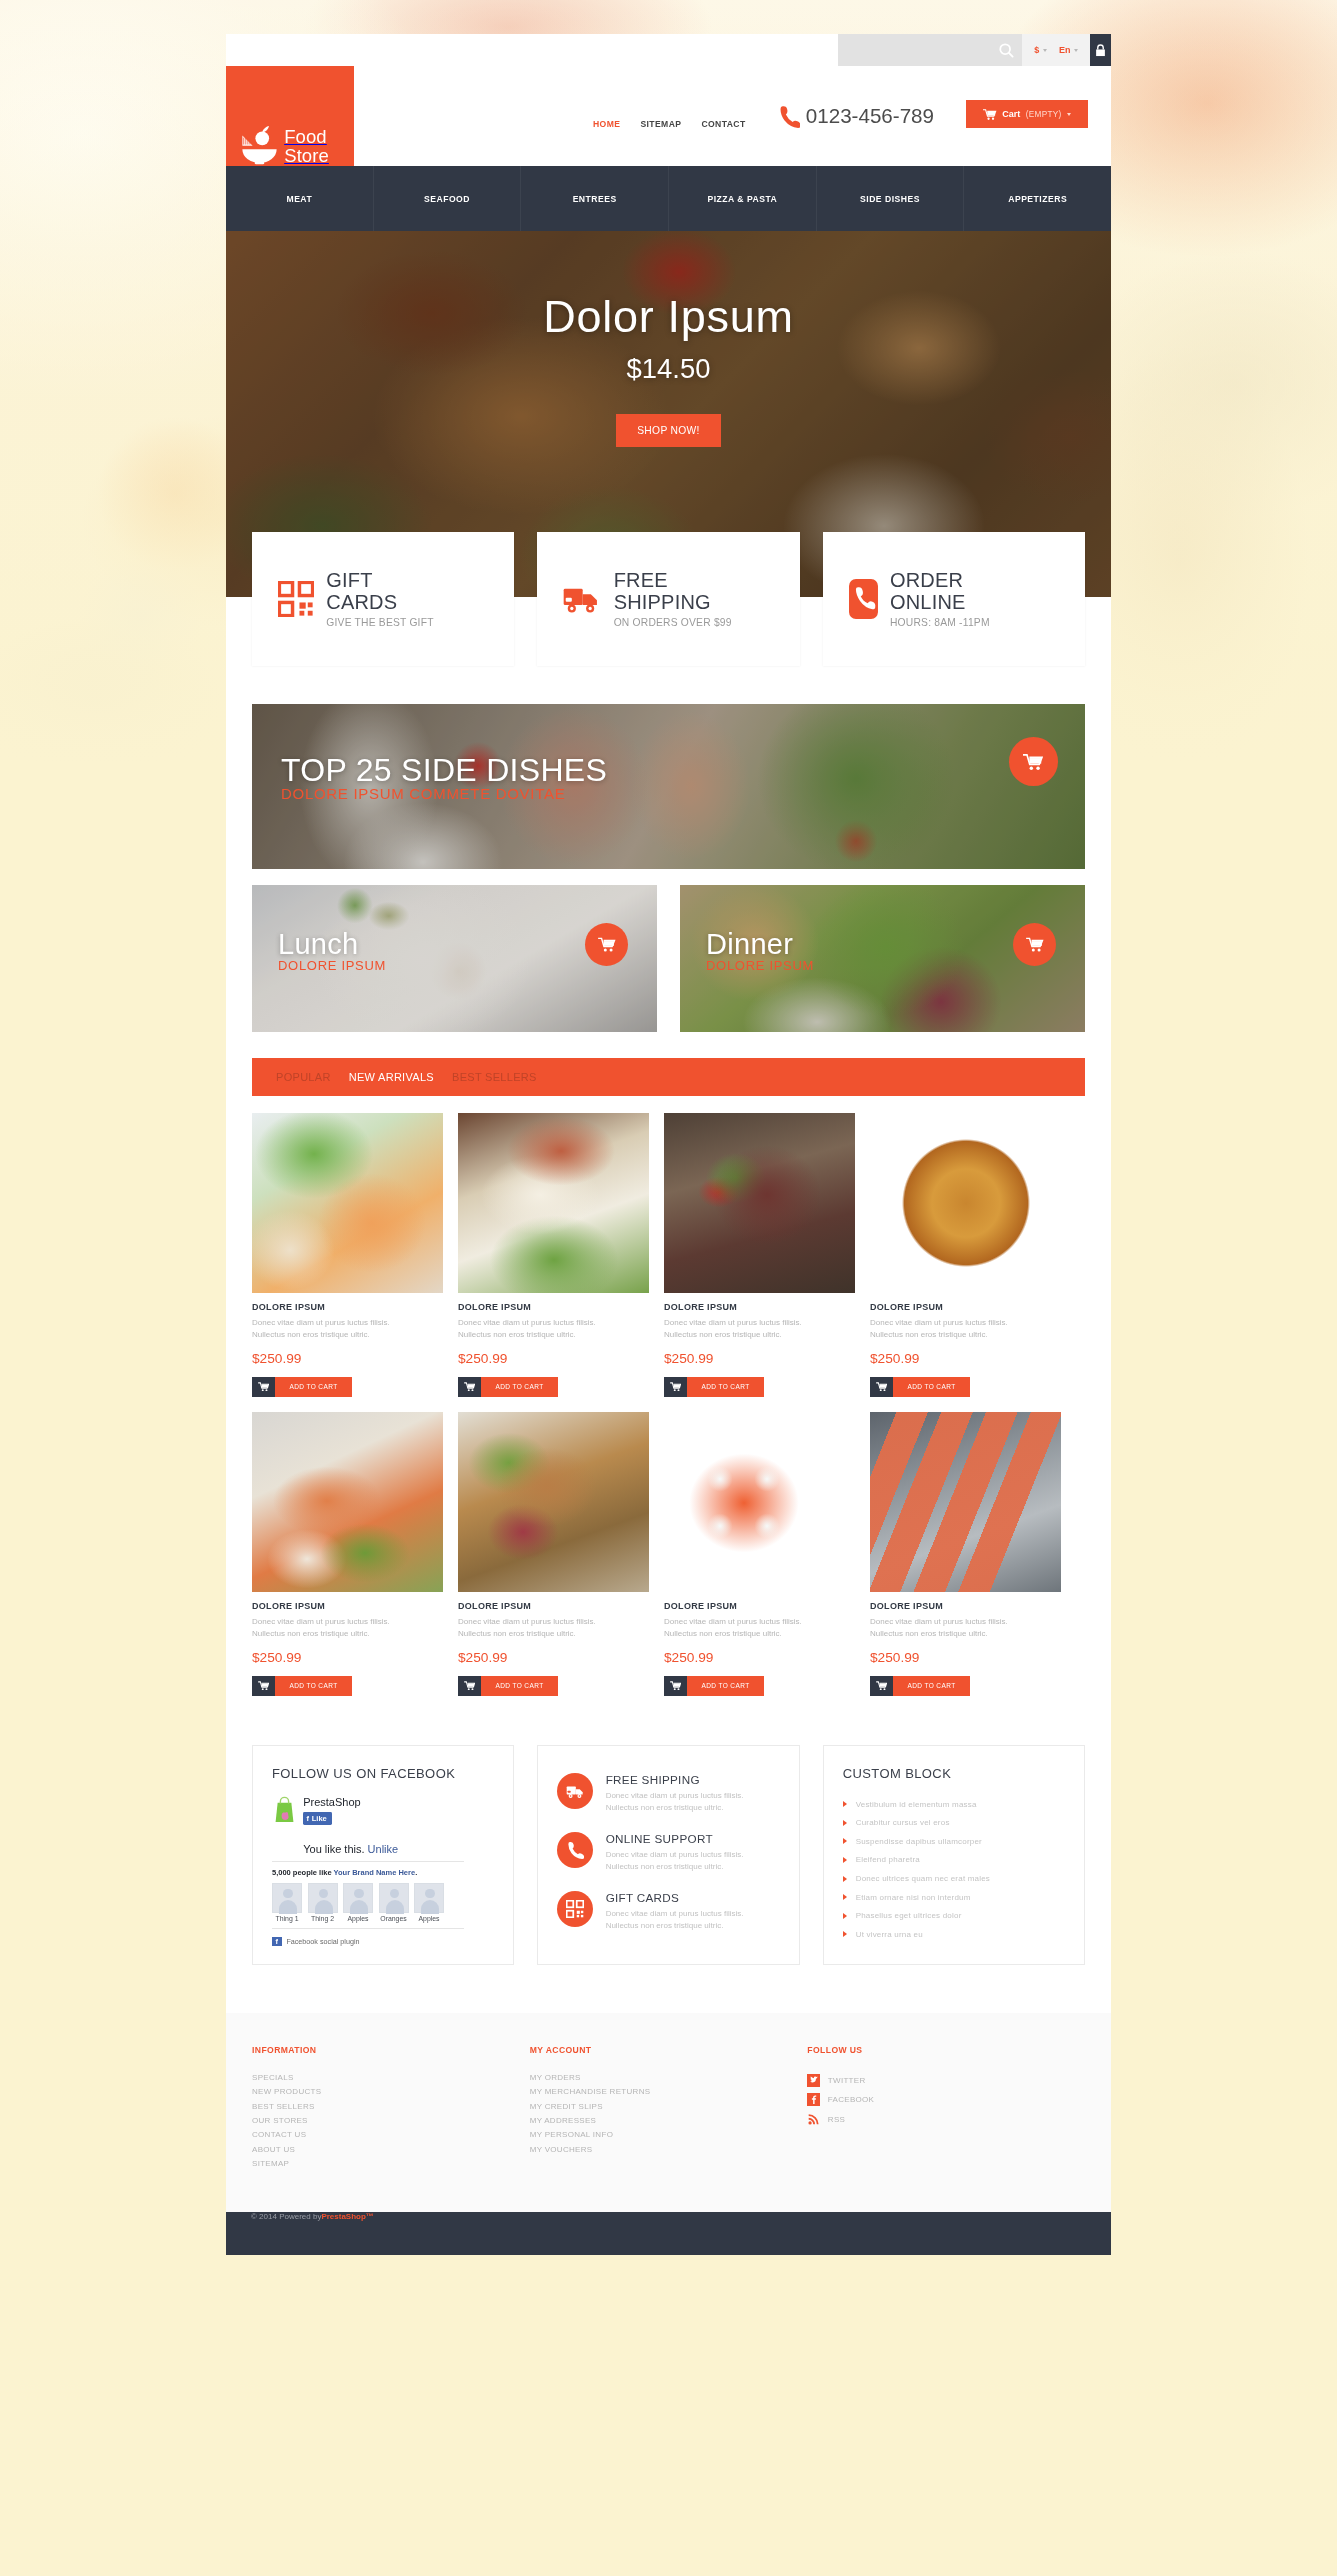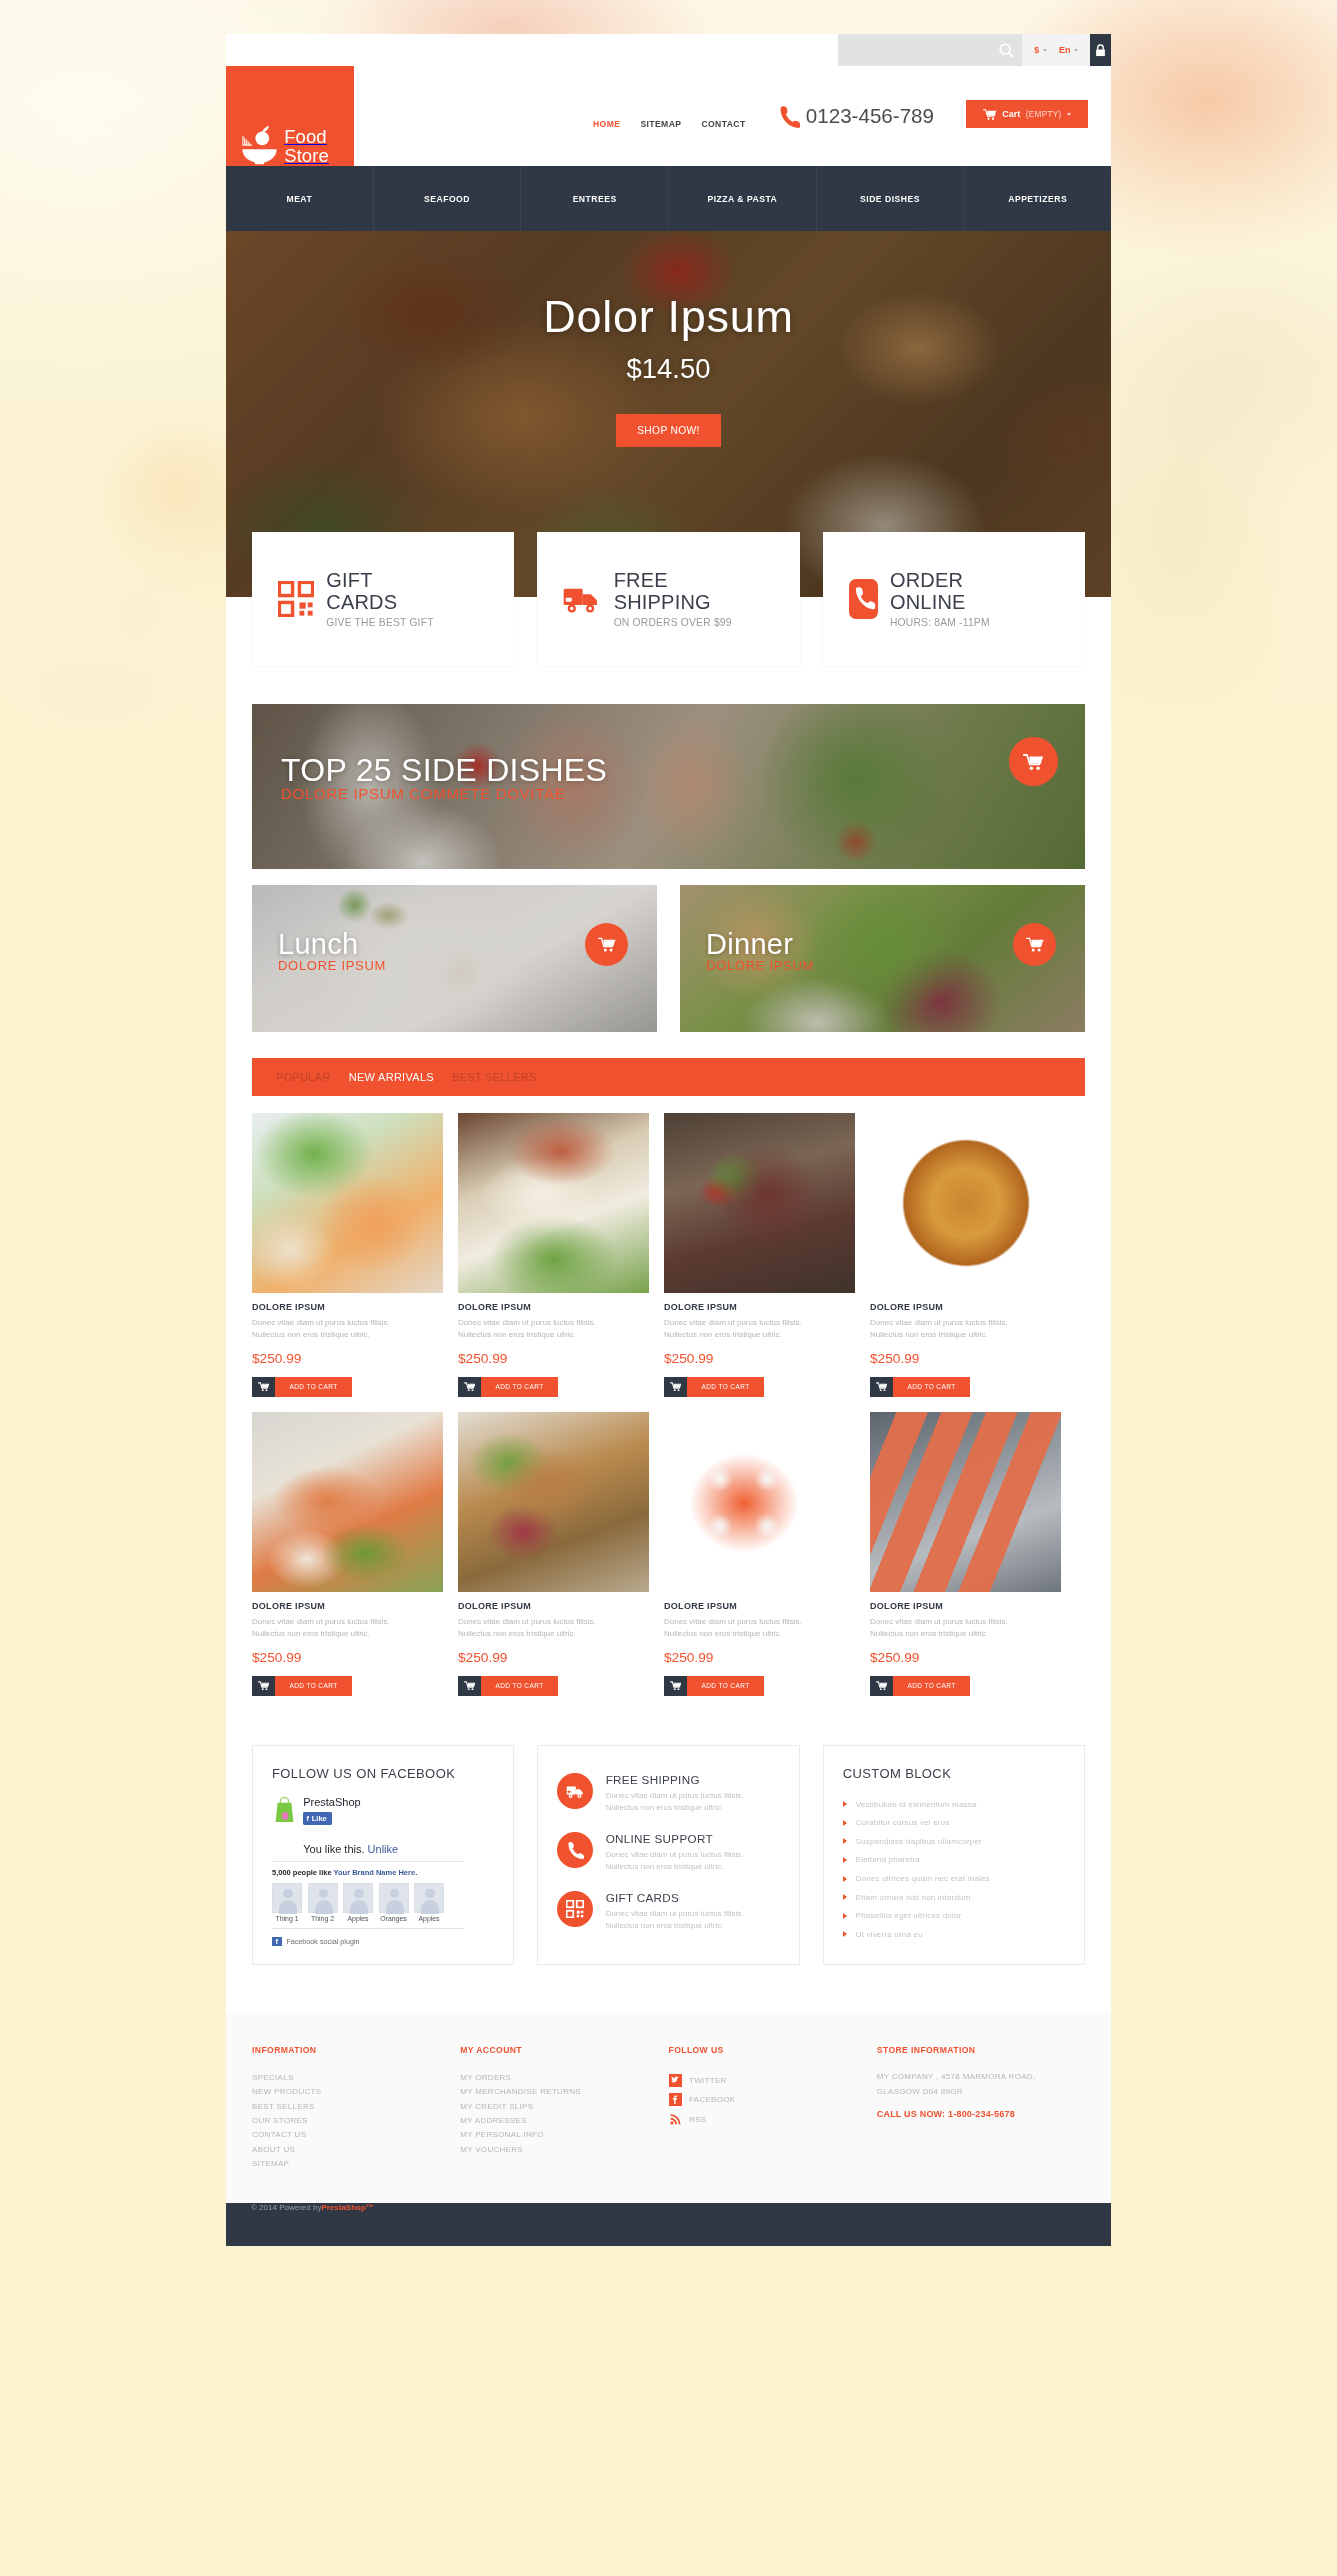--- a/index.html
+++ b/index.html
@@ -274,21 +274,21 @@
   .svc h5 { font-size: 11.7px; font-weight: 300; color: #3a3f4a; letter-spacing: 0.3px; }
   .svc p { font-size: 8px; color: #c2c2c2; line-height: 1.55; margin-top: 3.4px; }
 
   .cb-list { margin-top: 13.7px; }
   .cb-item { display: flex; align-items: center; gap: 9px; padding: 4.8px 0; }
   .cb-arrow { width: 0; height: 0; border-top: 3.4px solid transparent; border-bottom: 3.4px solid transparent;
               border-left: 4.8px solid #f0522f; flex: none; }
   .cb-text { font-size: 8px; color: #c4c4c4; letter-spacing: 0.2px; }
 
   
-  .footer { margin-top: 48px; background: #fafafa; padding: 32px 26px 32px; display: flex; }
+  .footer { margin-top: 48px; background: #fafafa; padding: 32px 26px 41px; display: flex; }
   .fcol { flex: 1; }
   .fcol h5 { color: #f0522f; font-size: 8.6px; font-weight: bold; letter-spacing: 0.4px; }
   .flist { margin-top: 15px; }
   .flist a { display: block; color: #b5b5b5; font-size: 8px; letter-spacing: 0.3px; text-decoration: none; padding: 2.7px 0; }
   .social a { display: flex; align-items: center; gap: 7.5px; color: #b5b5b5; font-size: 8px;
               letter-spacing: 0.3px; text-decoration: none; padding: 3.4px 0; }
   .soc-ico { width: 13px; height: 13px; background: #f0522f; display: flex; align-items: center; justify-content: center; flex: none; }
   .store-addr { color: #b5b5b5; font-size: 8px; line-height: 1.85; letter-spacing: 0.3px; margin-top: 15px; }
   .store-call { color: #f0522f; font-size: 9px; font-weight: bold; margin-top: 9px; letter-spacing: 0.2px;}
   .copyright { background: #313845; height: 43px; display: flex; align-items: flex-start; padding-left: 25px;
@@ -839,31 +839,20 @@
             <svg width="11" height="11" viewBox="0 0 16 16">
               <circle cx="3" cy="13" r="2.4" fill="#f0522f"></circle>
               <path d="M1 8.2 a6.6 6.6 0 0 1 6.6 6.6 h2.6 A9.2 9.2 0 0 0 1 5.6 z" fill="#f0522f"></path>
               <path d="M1 3 a11.8 11.8 0 0 1 11.8 11.8 h2.6 A14.4 14.4 0 0 0 1 .4 z" fill="#f0522f"></path>
             </svg>
           </span>
           <span>RSS</span>
         </a>
       </div>
     </div>
-    <div class="fcol">
-      <h5>STORE INFORMATION</h5>
-      <div class="store-addr">
-        <span>MY COMPANY , 4578 MARMORA ROAD,</span><br>
-        <span>GLASGOW D04 89GR</span>
-      </div>
-      <div class="store-call">
-        <span>CALL US NOW:</span>
-        <span>1-800-234-5678</span>
-      </div>
-    </div>
   </div>
 
   <div class="copyright">
     <span>© 2014 Powered by </span>
         <b>PrestaShop™</b>
   </div>
 
 </div>
 </div>
 

